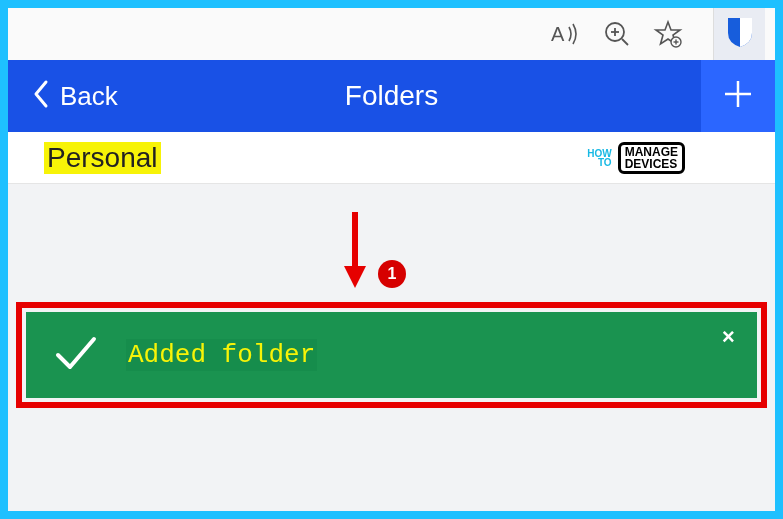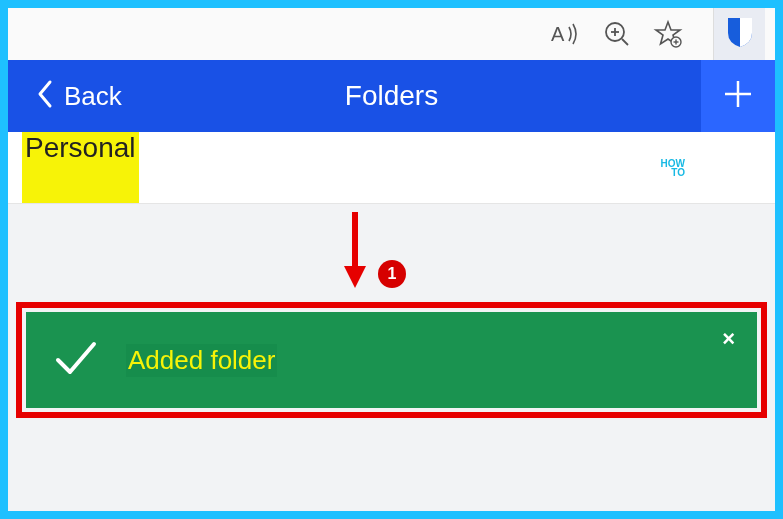--- a/index.html
+++ b/index.html
@@ -46,23 +46,23 @@
       height: 72px;
       display: flex;
       align-items: center;
       position: relative;
       color: #fff;
     }
     .back-btn {
       display: flex;
       align-items: center;
       gap: 10px;
-      padding-left: 28px;
       font-size: 26px;
       cursor: pointer;
+      margin-left: 24px;
     }
     .back-chevron {
       font-size: 30px;
       line-height: 1;
     }
     .header-title {
       position: absolute;
       left: 50%;
       transform: translateX(-50%);
       font-size: 28px;
@@ -78,23 +78,24 @@
       justify-content: center;
       cursor: pointer;
     }
     .folder-list {
       background: #f2f3f5;
       position: relative;
       height: calc(100% - 124px);
     }
     .folder-item {
       background: #fff;
-      height: 72px;
-      display: flex;
-      padding: 0 14px;
+      height: 52px;
+      display: flex;
+      align-items: center;
+      padding: 0 36px;
       border-bottom: 1px solid #e5e5e5;
       position: relative;
     }
     .folder-name {
       font-size: 28px;
       color: #222;
       background: #f7f307;
       padding: 0 3px;
     }
     .watermark {
@@ -146,25 +147,26 @@
       position: absolute;
       left: 8px;
       right: 8px;
       top: 170px;
       border: 6px solid #e60000;
       padding: 4px;
       background: transparent;
     }
     .toast {
       background: #1a9350;
-      height: 96px;
+      height: 86px;
       display: flex;
       align-items: center;
       padding: 0 28px;
       position: relative;
+      font-family: Liberation Mono, monospace;
     }
     .toast-check {
       color: #fff;
       margin-right: 28px;
     }
     .toast-text {
       font-size: 26px;
       color: #f7f307;
       background: rgba(10,120,60,.2);
       padding: 1px 2px;
@@ -238,20 +240,24 @@
     </div>
   </div>
 
   <div class="folder-list">
     <div class="folder-item">
       <span class="folder-name">Personal</span>
       <div class="watermark">
         <div class="watermark-how">
           <div>HOW</div>
           <div>TO</div>
+        </div>
+        <div class="watermark-box">
+          <div>MANAGE</div>
+          <div>DEVICES</div>
         </div>
       </div>
     </div>
 
     <div class="arrow-overlay">
       <svg width="30" height="78" viewBox="0 0 30 78">
           <line x1="15" y1="0" x2="15" y2="58" stroke="#e60000" stroke-width="6"></line>
           <path d="M4 54 L15 76 L26 54 Z" fill="#e60000"></path>
         </svg>
     </div>

